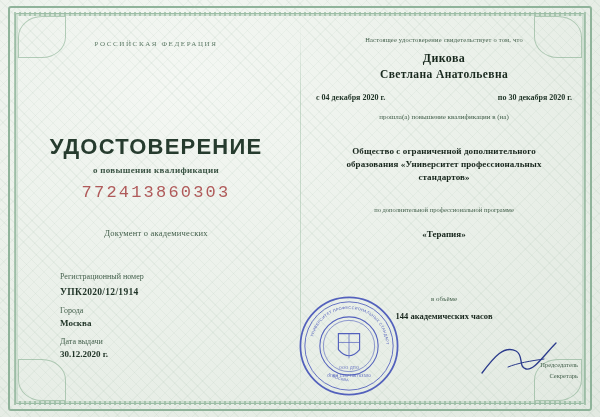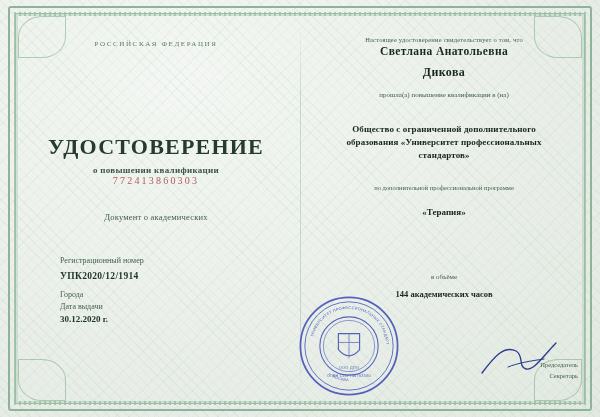--- a/index.html
+++ b/index.html
@@ -118,37 +118,37 @@
     font-family: "Liberation Serif", serif;
   }
 
   .main-title {
     text-align: center;
     font-size: 22px;
     letter-spacing: 1.2px;
     color: #263b2e;
     font-weight: 700;
     margin-top: 86px;
-    font-family: Liberation Serif, serif;
+    font-family: Liberation Sans, sans-serif;
   }
   .subtitle {
     text-align: center;
     font-size: 9px;
     color: #3c5545;
     margin-top: 5px;
     letter-spacing: 0.3px;
     font-weight: bold;
   }
   .serial {
     text-align: center;
-    font-size: 10px;
+    font-size: 17px;
     letter-spacing: 2.2px;
     color: #b05a5a;
-    margin-top: 0;
-    font-family: Liberation Serif, serif;
+    margin-top: 8px;
+    font-family: Liberation Mono, monospace;
   }
   .doc-kind {
     text-align: center;
     font-size: 8.5px;
     color: #44604c;
     margin-top: 26px;
     letter-spacing: 0.2px;
   }
 
   .reg-block {
@@ -314,33 +314,38 @@
       <div class="subtitle">о повышении квалификации</div>
 
       <div class="serial">772413860303</div>
 
       <div class="doc-kind">Документ о академических</div>
 
       <div class="reg-block">
         <div class="reg-label">Регистрационный номер</div>
         <div class="reg-value">УПК2020/12/1914</div>
         <div class="small-label">Города</div>
+        <div class="small-value">Москва</div>
         <div class="small-label">Дата выдачи</div>
         <div class="small-value">30.12.2020 г.</div>
       </div>
     </div>
 
     <div class="center-divider"></div>
 
     <div class="right-col">
       <div class="attest">Настоящее удостоверение свидетельствует о том, что</div>
 
+      <div class="holder-name">Дикова</div>
       <div class="holder-name second">Светлана Анатольевна</div>
-      <div class="holder-name">Дикова</div>
-
+
+      <div class="dates-row">
+        <span>с 04 декабря 2020 г.</span>
+        <span>по 30 декабря 2020 г.</span>
+      </div>
 
       <div class="period-note">прошла(а) повышение квалификации в (на)</div>
 
       <div class="org-block">
         <div>Общество с ограниченной дополнительного</div>
         <div>образования «Университет профессиональных</div>
         <div>стандартов»</div>
       </div>
 
       <div class="program-label">по дополнительной профессиональной программе</div>

